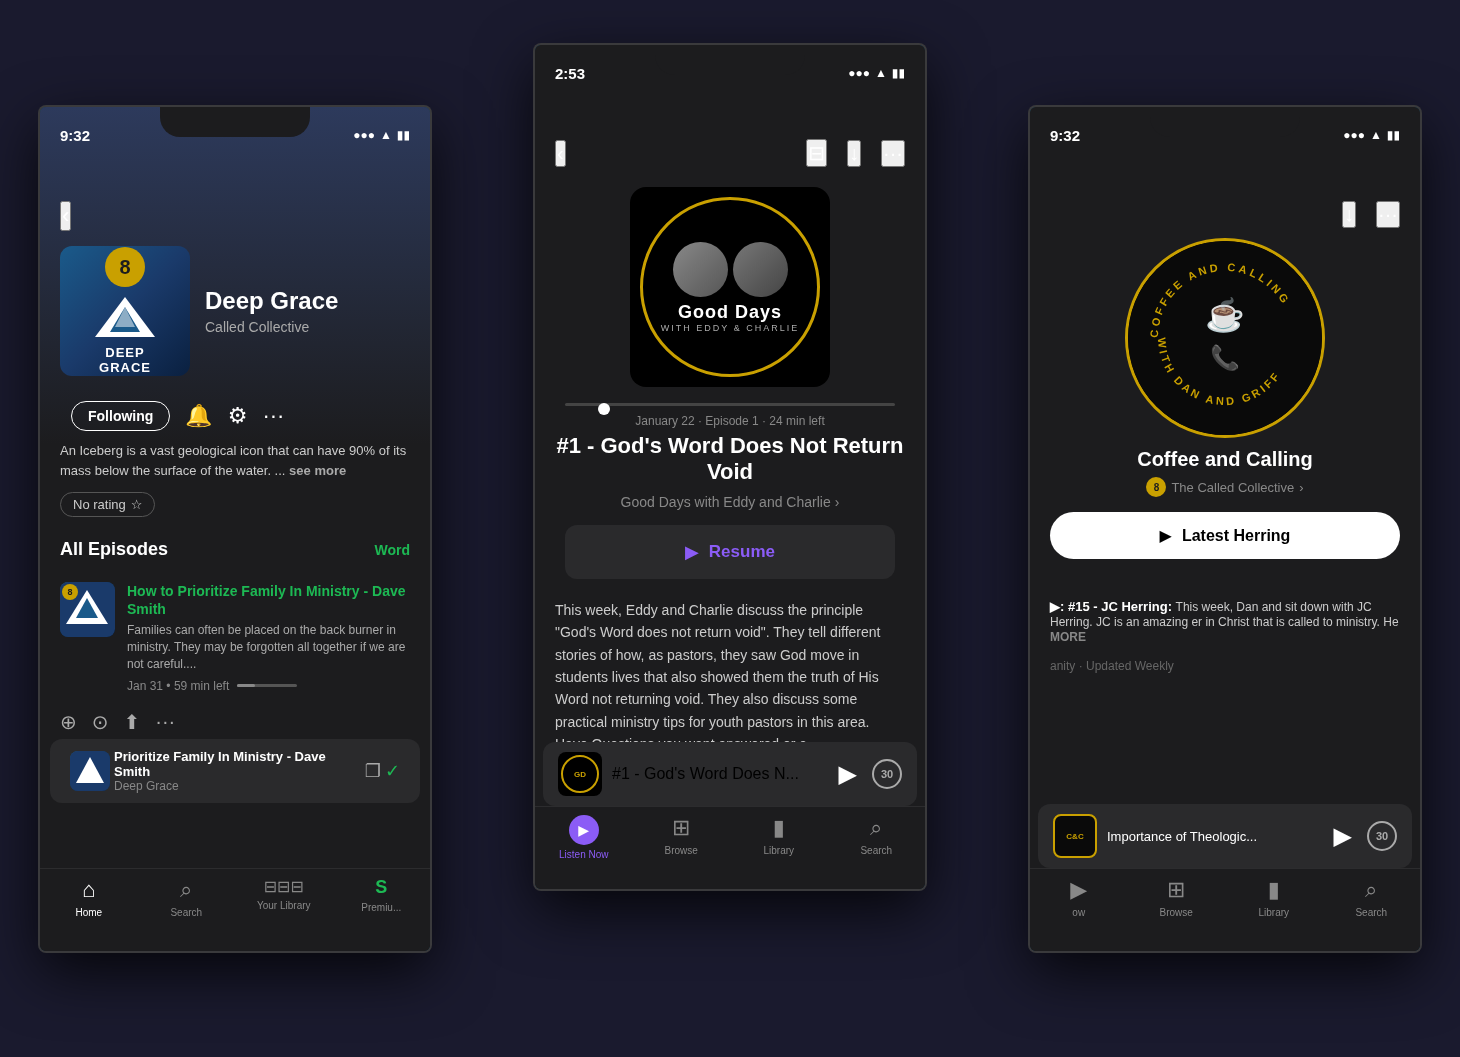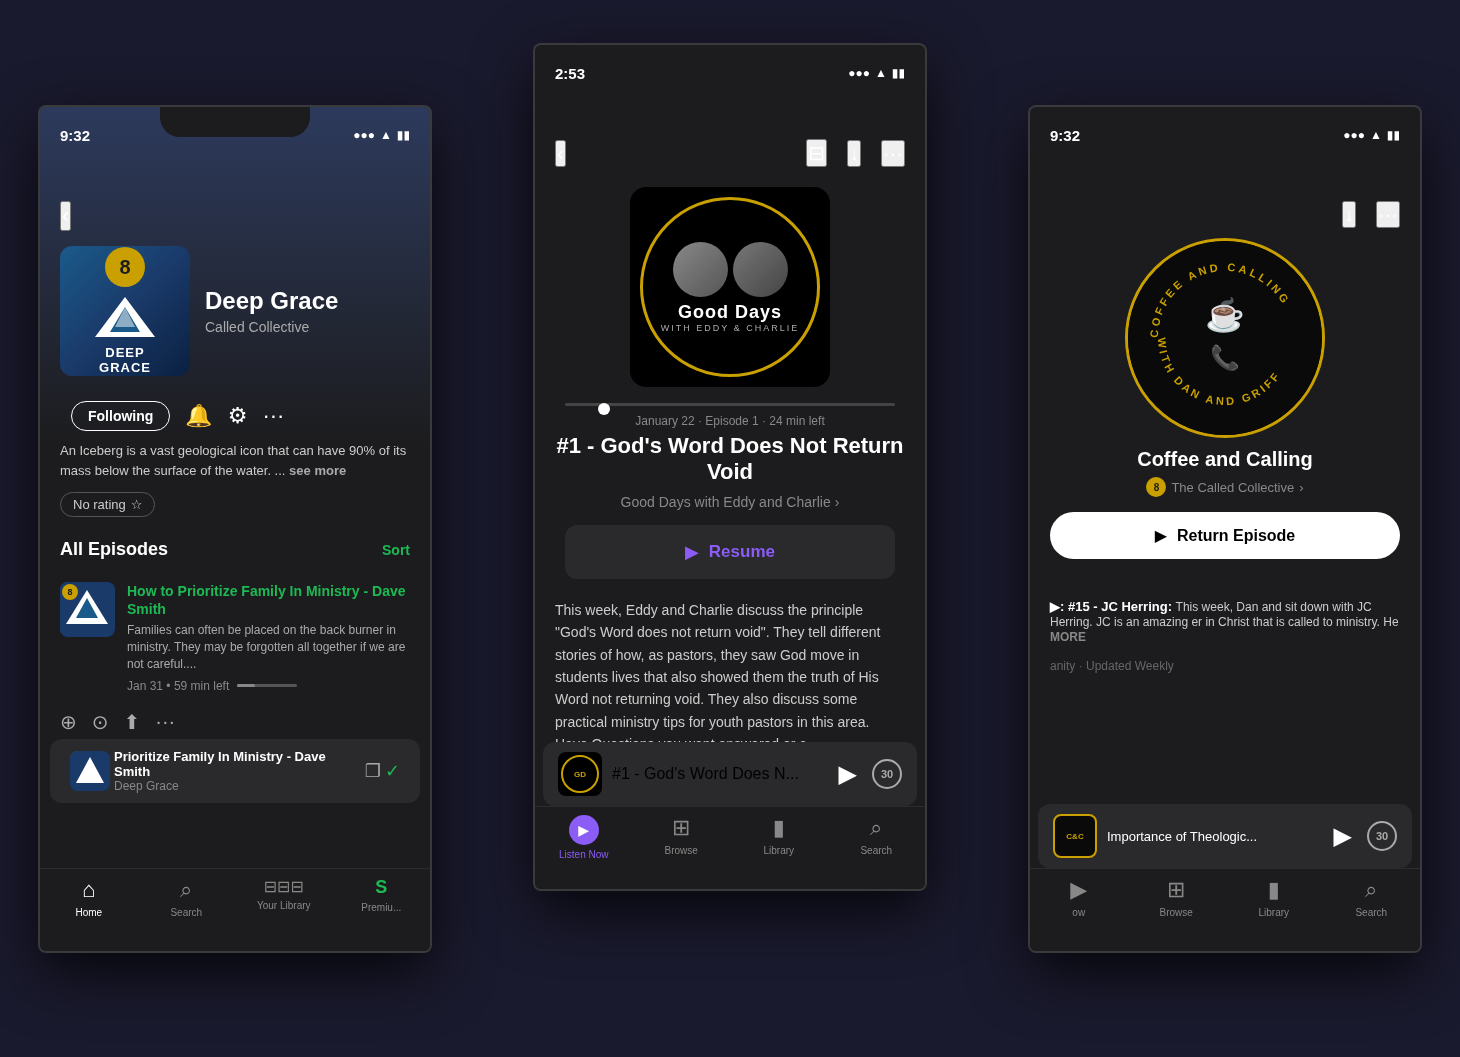--- a/index.html
+++ b/index.html
@@ -901,21 +901,21 @@
 
       <div class="rating-row">
         <span class="rating-pill">
           <span>No rating</span>
           <span>☆</span>
         </span>
       </div>
 
       <div class="all-episodes-header">
         <span class="all-episodes-title">All Episodes</span>
-        <span class="sort-btn">Sort</span>
+        <span class="sort-btn">Word</span>
       </div>
 
       <div class="episode-item">
         <div class="ep-thumb">
           <svg width="55" height="55" viewBox="0 0 55 55">
             <rect width="55" height="55" fill="#1a3a6a" rx="8"></rect>
             <polygon points="27,8 48,42 6,42" fill="white"></polygon>
             <polygon points="27,16 38,36 16,36" fill="#1a5a8a"></polygon>
           </svg>
           <div style="position:absolute;top:2px;left:2px;width:16px;height:16px;background:#c9a000;border-radius:50%;display:flex;align-items:center;justify-content:center;font-size:9px;font-weight:900;color:#1c1c1e;">8</div>
@@ -1108,21 +1108,21 @@
       <div class="podcast-title-right">Coffee and Calling</div>
 
       <div class="podcast-author-right">
         <div class="author-icon">8</div>
         <span>The Called Collective</span>
         <span style="color:#888;">›</span>
       </div>
 
       <button class="latest-episode-btn">
         <span class="latest-play">▶</span>
-        <span class="latest-label">Return Episode</span>
+        <span class="latest-label">Latest Herring</span>
       </button>
 
       <div class="episode-promo">
         <div class="ep-promo-number">
           <span>▶: #15 - JC Herring:</span>
           <span style="font-weight:400;font-size:12px;color:#ccc;">This week, Dan and sit down with JC Herring. JC is an amazing er in Christ that is called to ministry. He</span>
           <span class="more-text">MORE</span>
         </div>
       </div>
 

